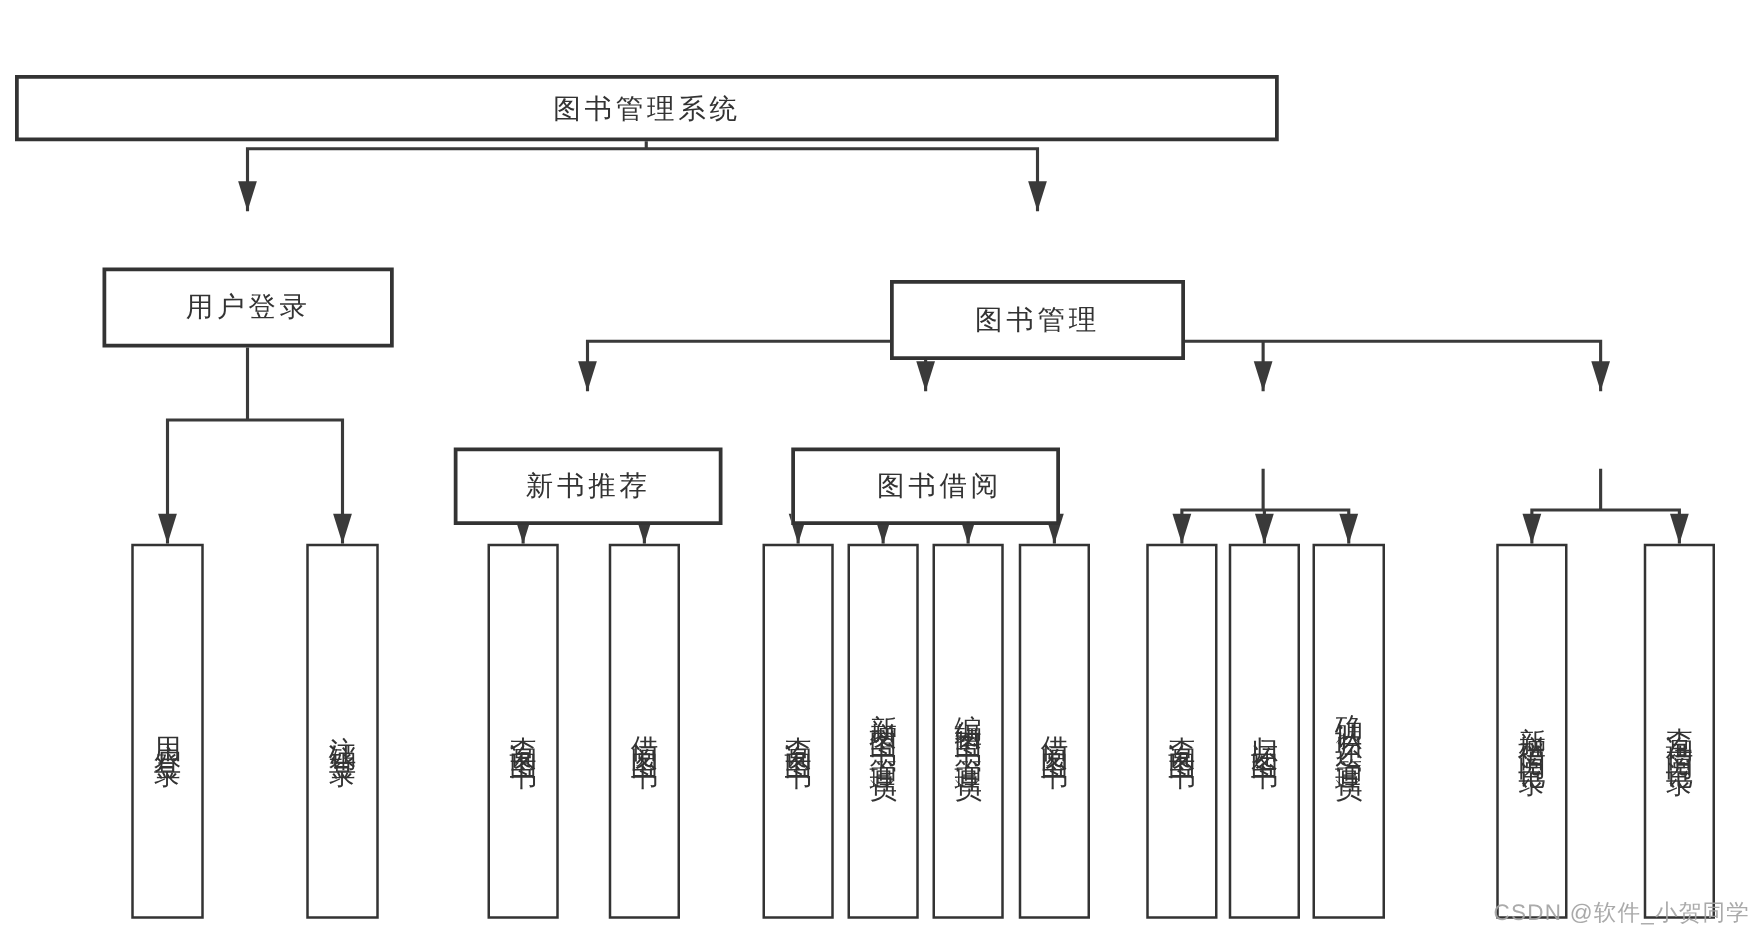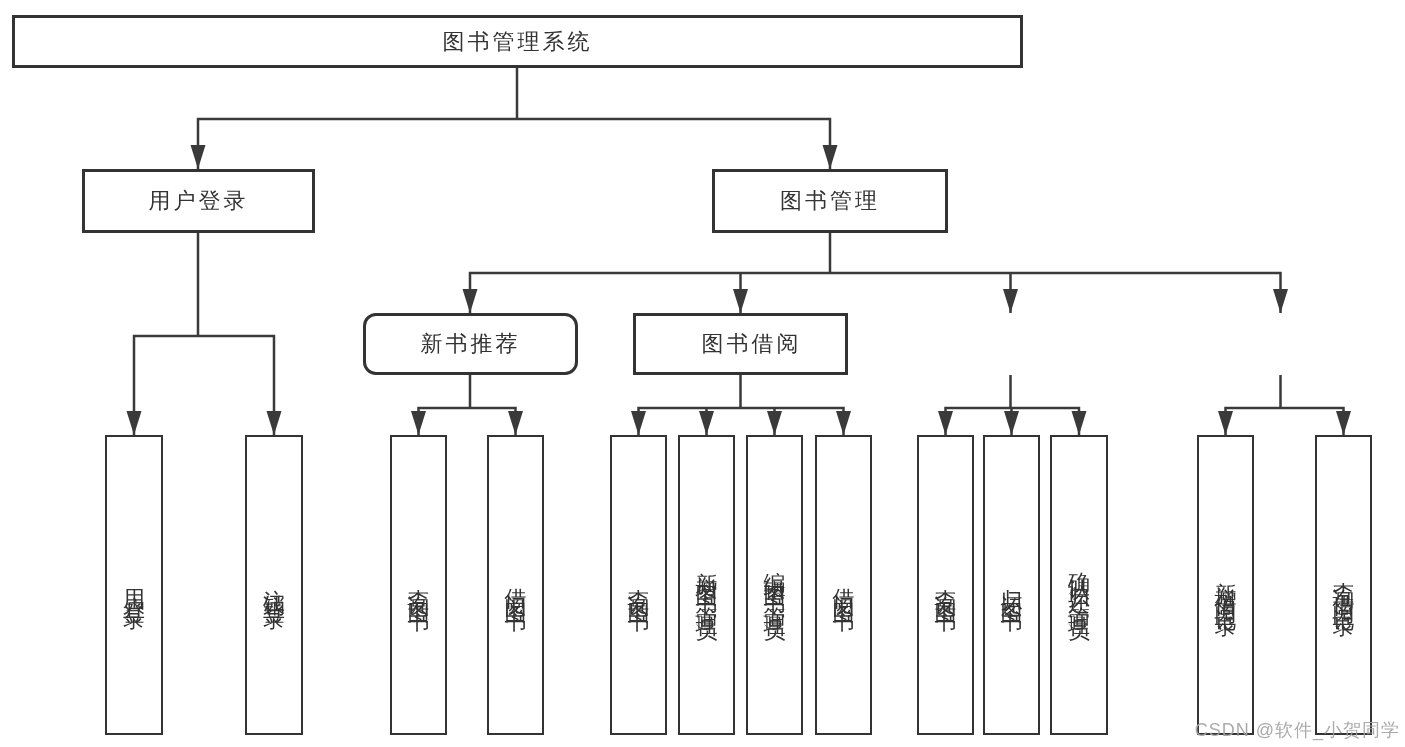--- a/index.html
+++ b/index.html
@@ -26,20 +26,21 @@
     background: #ffffff;
     border: 3px solid #333333;
     display: flex;
     align-items: center;
     justify-content: center;
     color: #333333;
     font-size: 22px;
     letter-spacing: 3px;
     box-sizing: border-box;
     z-index: 2;
+    margin-top: 45px;
   }
   .vnode {
     position: absolute;
     background: #ffffff;
     border: 2.5px solid #333333;
     display: flex;
     align-items: center;
     justify-content: center;
     color: #333333;
     font-size: 22px;
@@ -112,25 +113,25 @@
     </g>
   </svg>
 
   <div class="node" style="left:12px; top:15px; width:1011px; height:53px;">
     <span>图书管理系统</span>
   </div>
 
   <div class="node" style="left:82px; top:169px; width:233px; height:64px;">
     <span>用户登录</span>
   </div>
-  <div class="node" style="left:712px; top:169px; width:236px; height:64px;font-family:Liberation Serif, serif;">
+  <div class="node" style="left:712px; top:179px; width:236px; height:64px;font-family:Liberation Serif, serif;">
     <span>图书管理</span>
   </div>
 
-  <div class="node" style="left:363px; top:313px; width:215px; height:62px;border-radius:13px;">
+  <div class="node" style="left:363px; top:313px; width:215px; height:62px;">
     <span>新书推荐</span>
   </div>
   <div class="node" style="left:633px; top:313px; width:215px; height:62px;padding-left:22px;">
     <span>图书借阅</span>
   </div>
 
   <div class="vnode" style="left:105px; top:435px; width:58px; height:300px;">
     <span class="vtext">用户登录</span>
   </div>
   <div class="vnode" style="left:245px; top:435px; width:58px; height:300px;">

